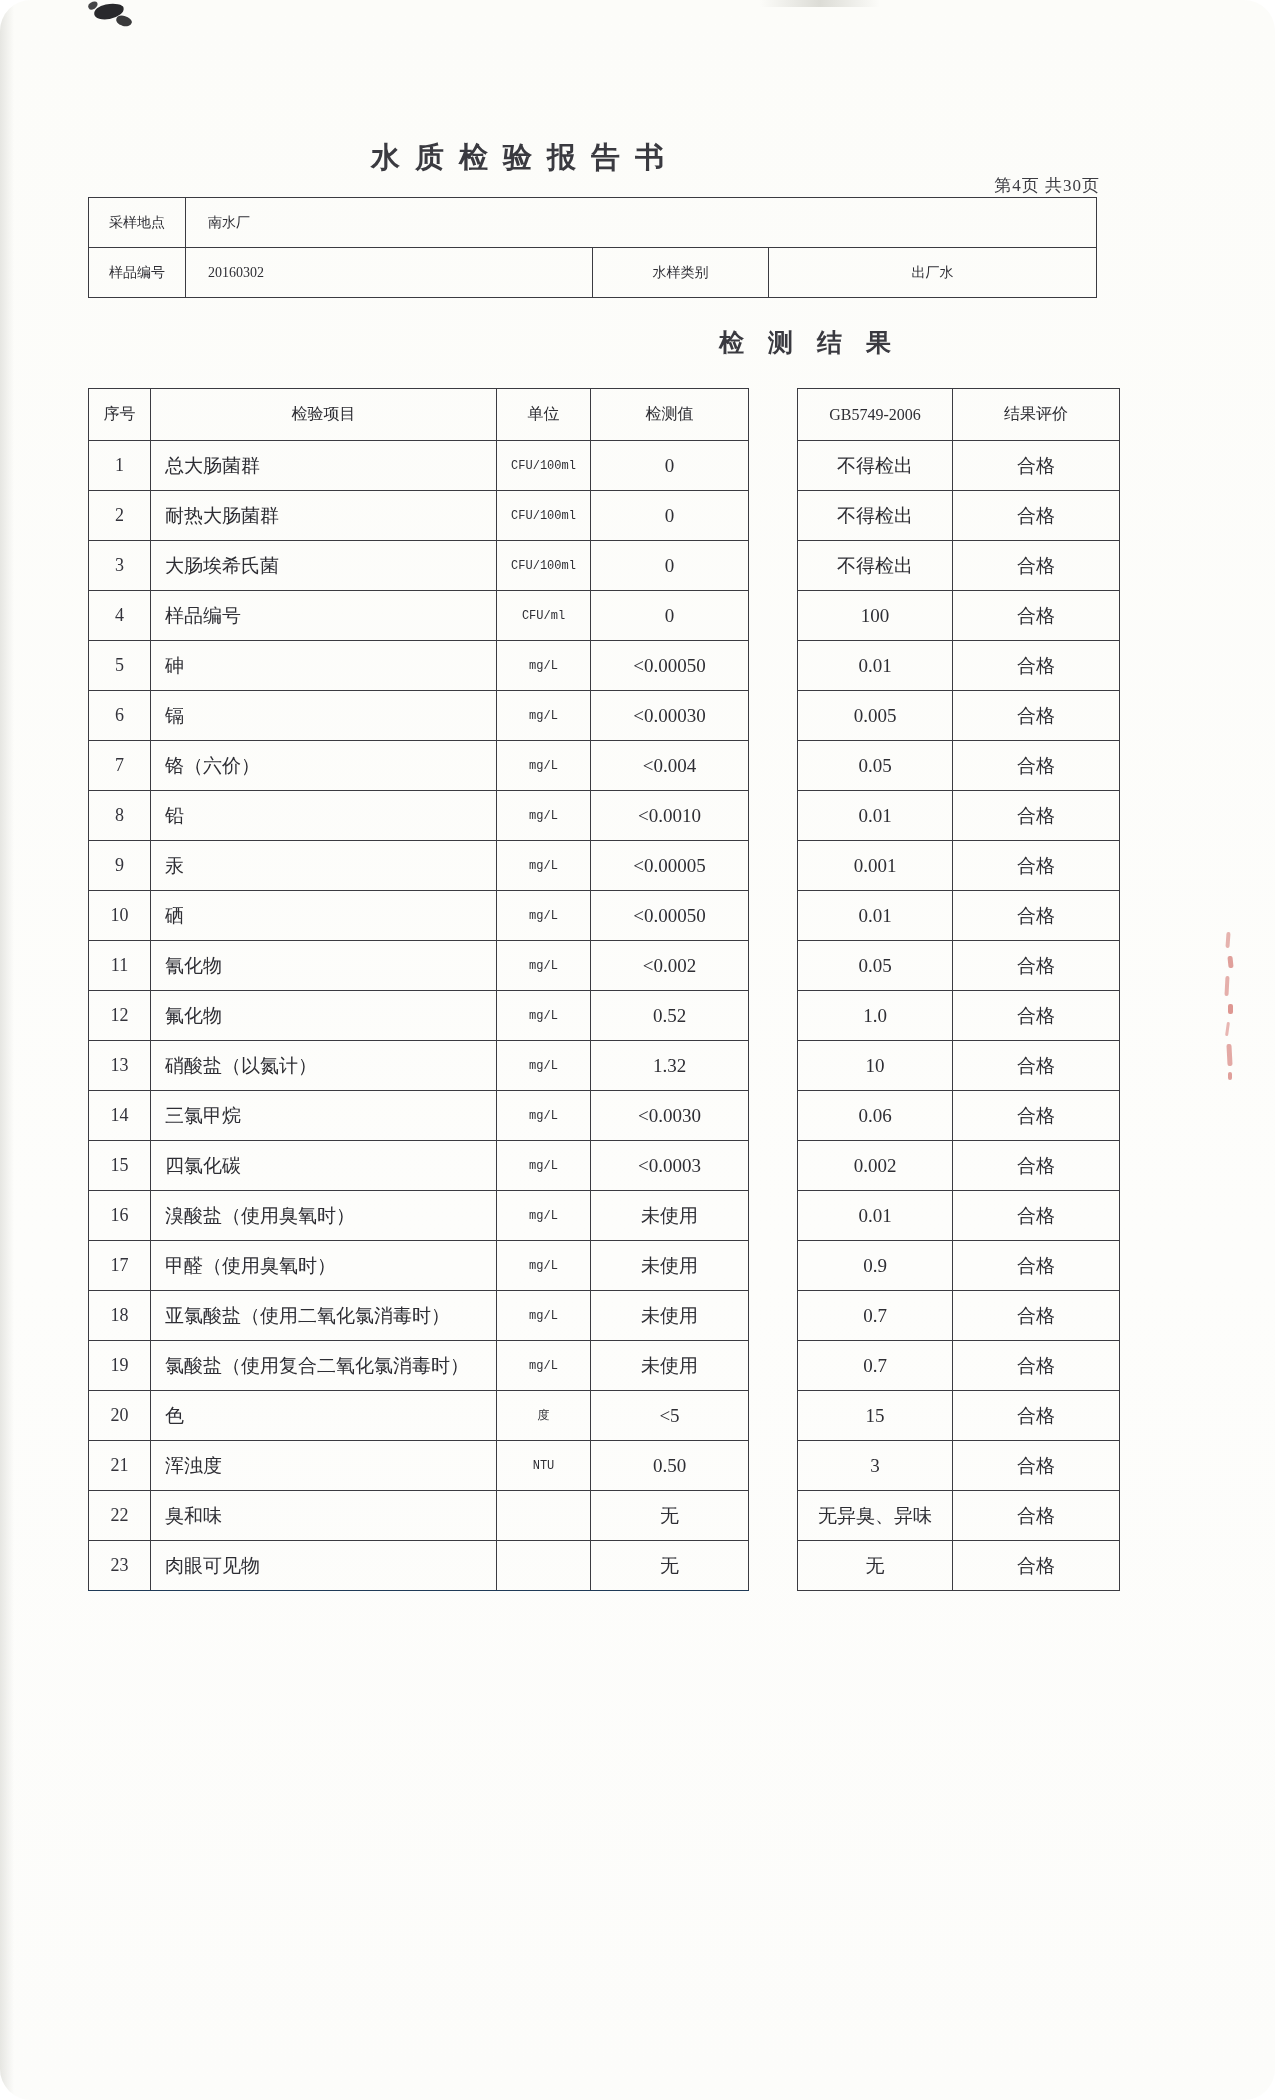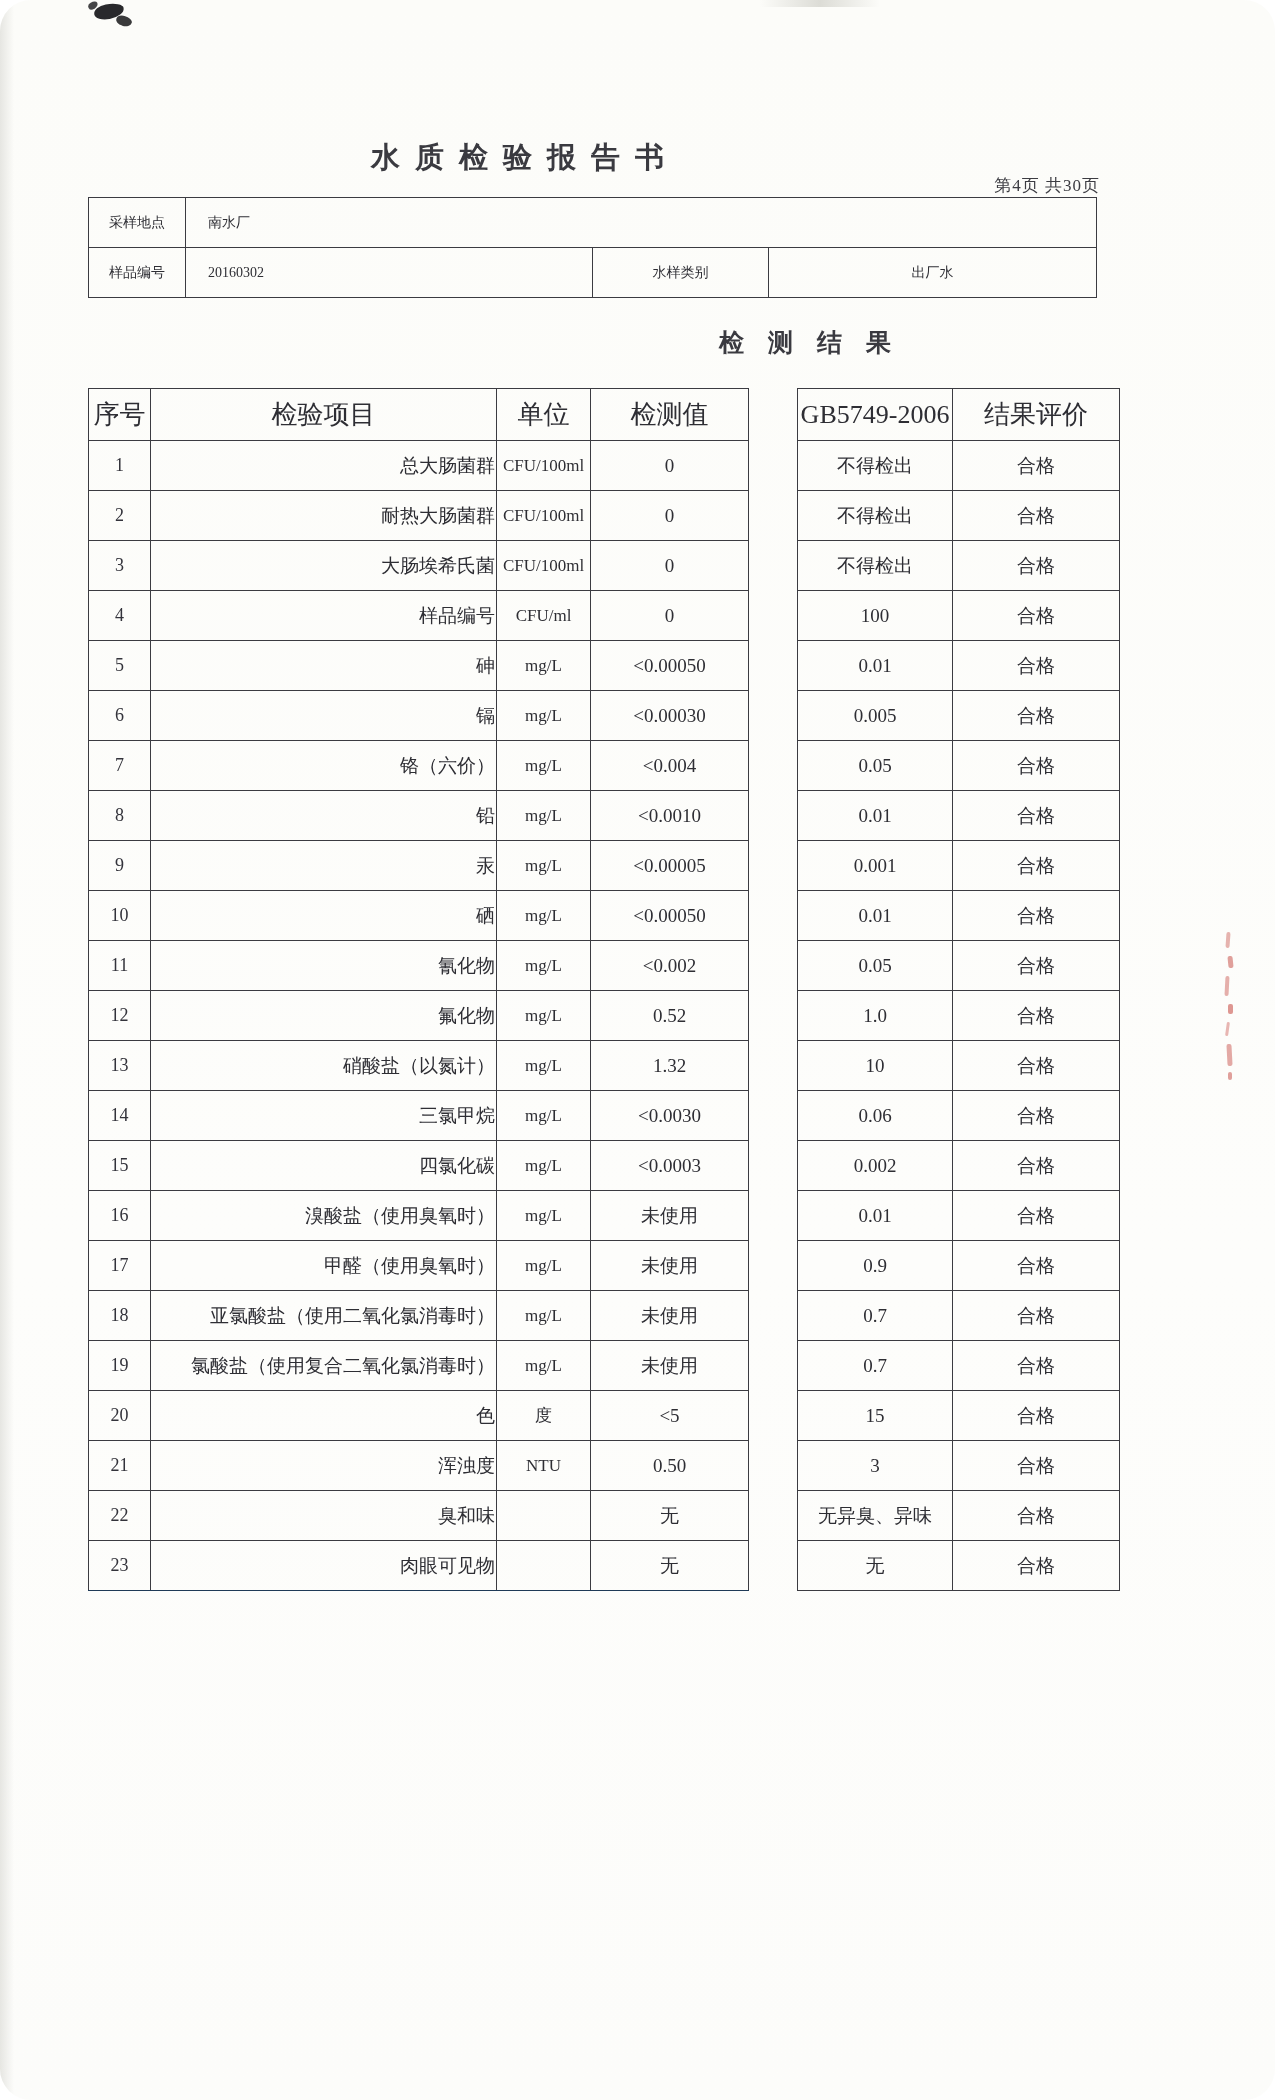--- a/index.html
+++ b/index.html
@@ -61,24 +61,24 @@
   }
   .sample-table td.val-left{text-align:left;padding-left:22px;}
 
   .results-left{position:absolute;top:388px;left:88px;width:660px;font-size:19px;}
   .results-right{position:absolute;top:388px;left:797px;width:322px;font-size:19px;}
   .results-left th,.results-left td,
   .results-right th,.results-right td{
     border:1.7px solid #3b3b41;
     text-align:center;vertical-align:middle;
   }
-  .results-left thead th,.results-right thead th{height:49px;font-size:26px;}
+  .results-left thead th,.results-right thead th{height:49px;font-size:16px;}
   .results-left tbody td,.results-right tbody td{height:47px;}
-  .results-left td.c-item{text-align:right;padding-left:31px;}
-  .results-left td.c-unit{font-size:17px;}
+  .results-left td.c-item{text-align:left;padding-left:14px;}
+  .results-left td.c-unit{font-size:12px;font-family:Liberation Mono, monospace;}
   .results-left td.c-no{font-size:18px;color:#33333b;}
   
   .results-left tbody tr:nth-child(4) td{border-top-color:#56391f;}
   .results-left tbody tr:nth-child(7) td{border-top-color:#2e4a6b;}
   .results-left tbody tr:nth-child(11) td{border-top-color:#2e4a6b;}
   .results-left tbody tr:nth-child(16) td{border-top-color:#2e4a6b;}
   .results-right tbody tr:nth-child(5) td{border-top-color:#56391f;}
   .results-right tbody tr:nth-child(12) td{border-top-color:#2e4a6b;}
   .results-left tbody tr:nth-child(23) td{border-bottom-color:#1f3a57;}
 </style>

